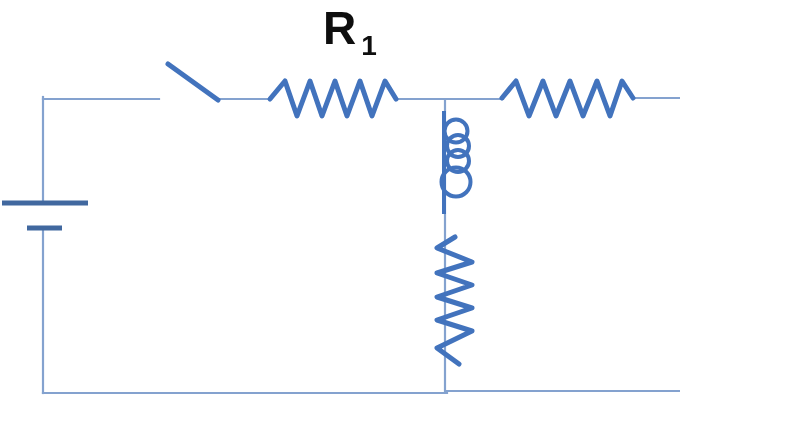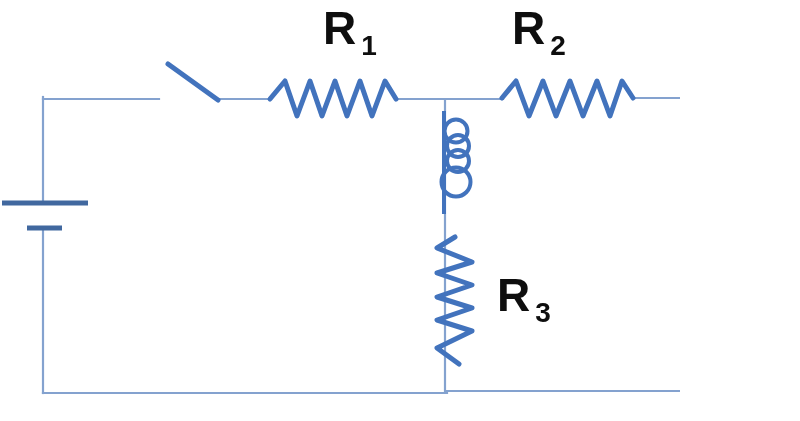--- a/index.html
+++ b/index.html
@@ -92,19 +92,17 @@
       <line class="bar" x1="696" y1="141" x2="696" y2="239"></line>
       <circle class="coil" cx="708" cy="161" r="11"></circle>
       <circle class="coil" cx="710" cy="177" r="11.5"></circle>
       <circle class="coil" cx="710" cy="193" r="11"></circle>
       <circle class="coil" cx="708" cy="212" r="15"></circle>
     </g>
   </svg>
 
   <div class="lbl" style="left:323px;top:5px;"><span>R</span><span class="sub">1</span></div>
 
-  <div class="lbl" style="left:512px;top:5px;"><span>R</span><span class="sub">2</span></div>
 
 
 
-  <div class="lbl" style="left:497px;top:272px;"><span>R</span><span class="sub">3</span></div>
 
 </div>
 
 </body></html>

